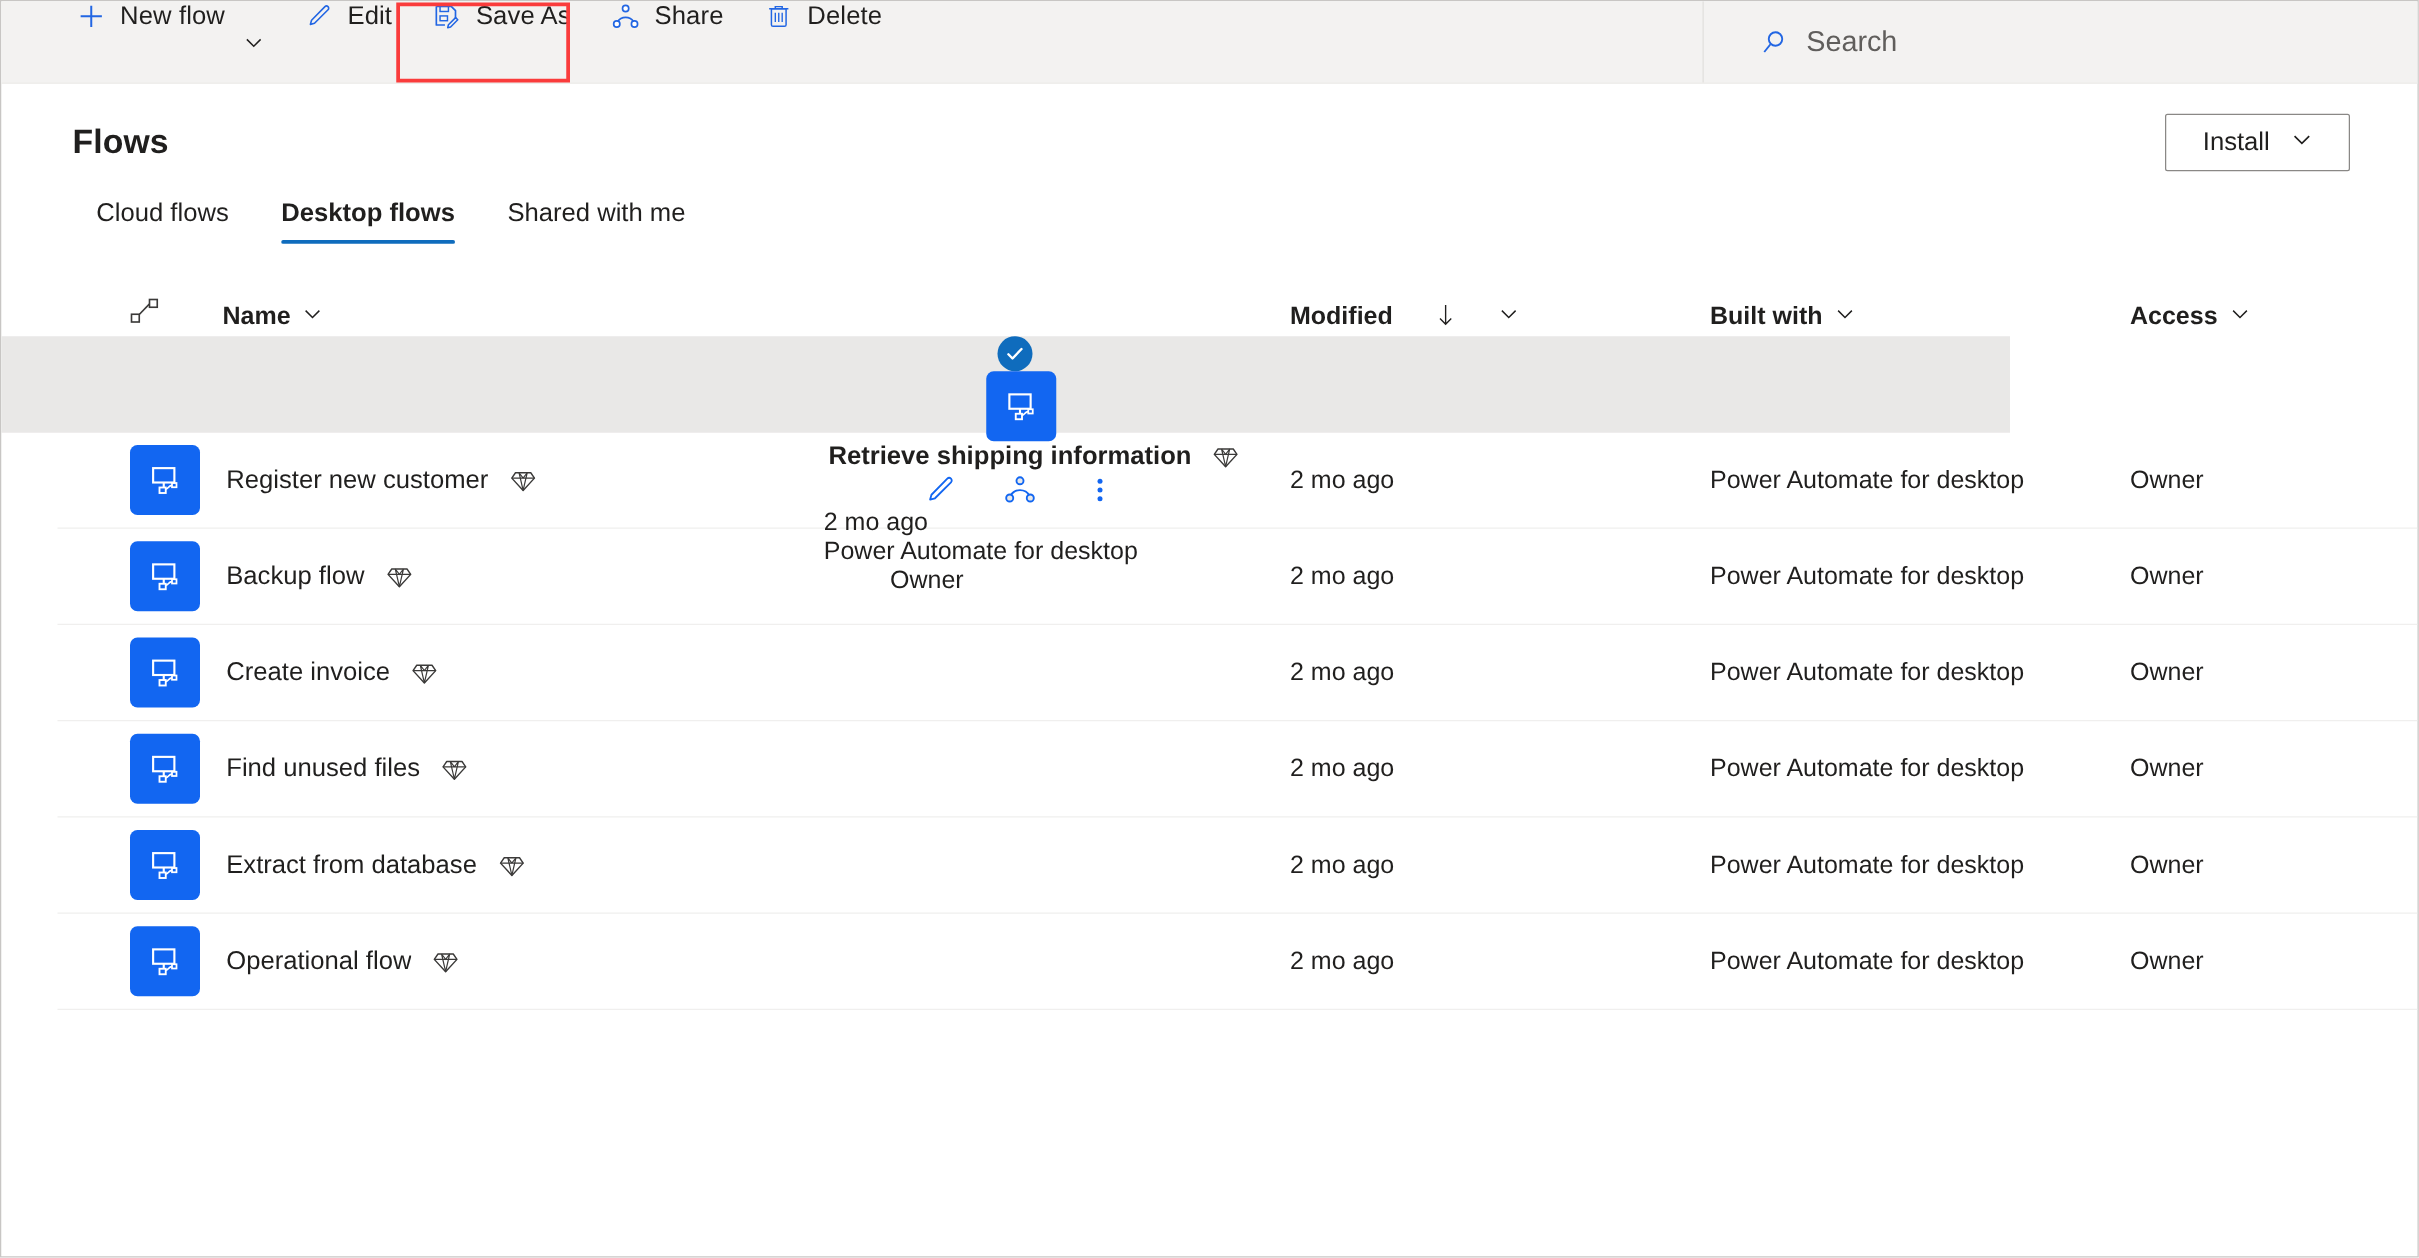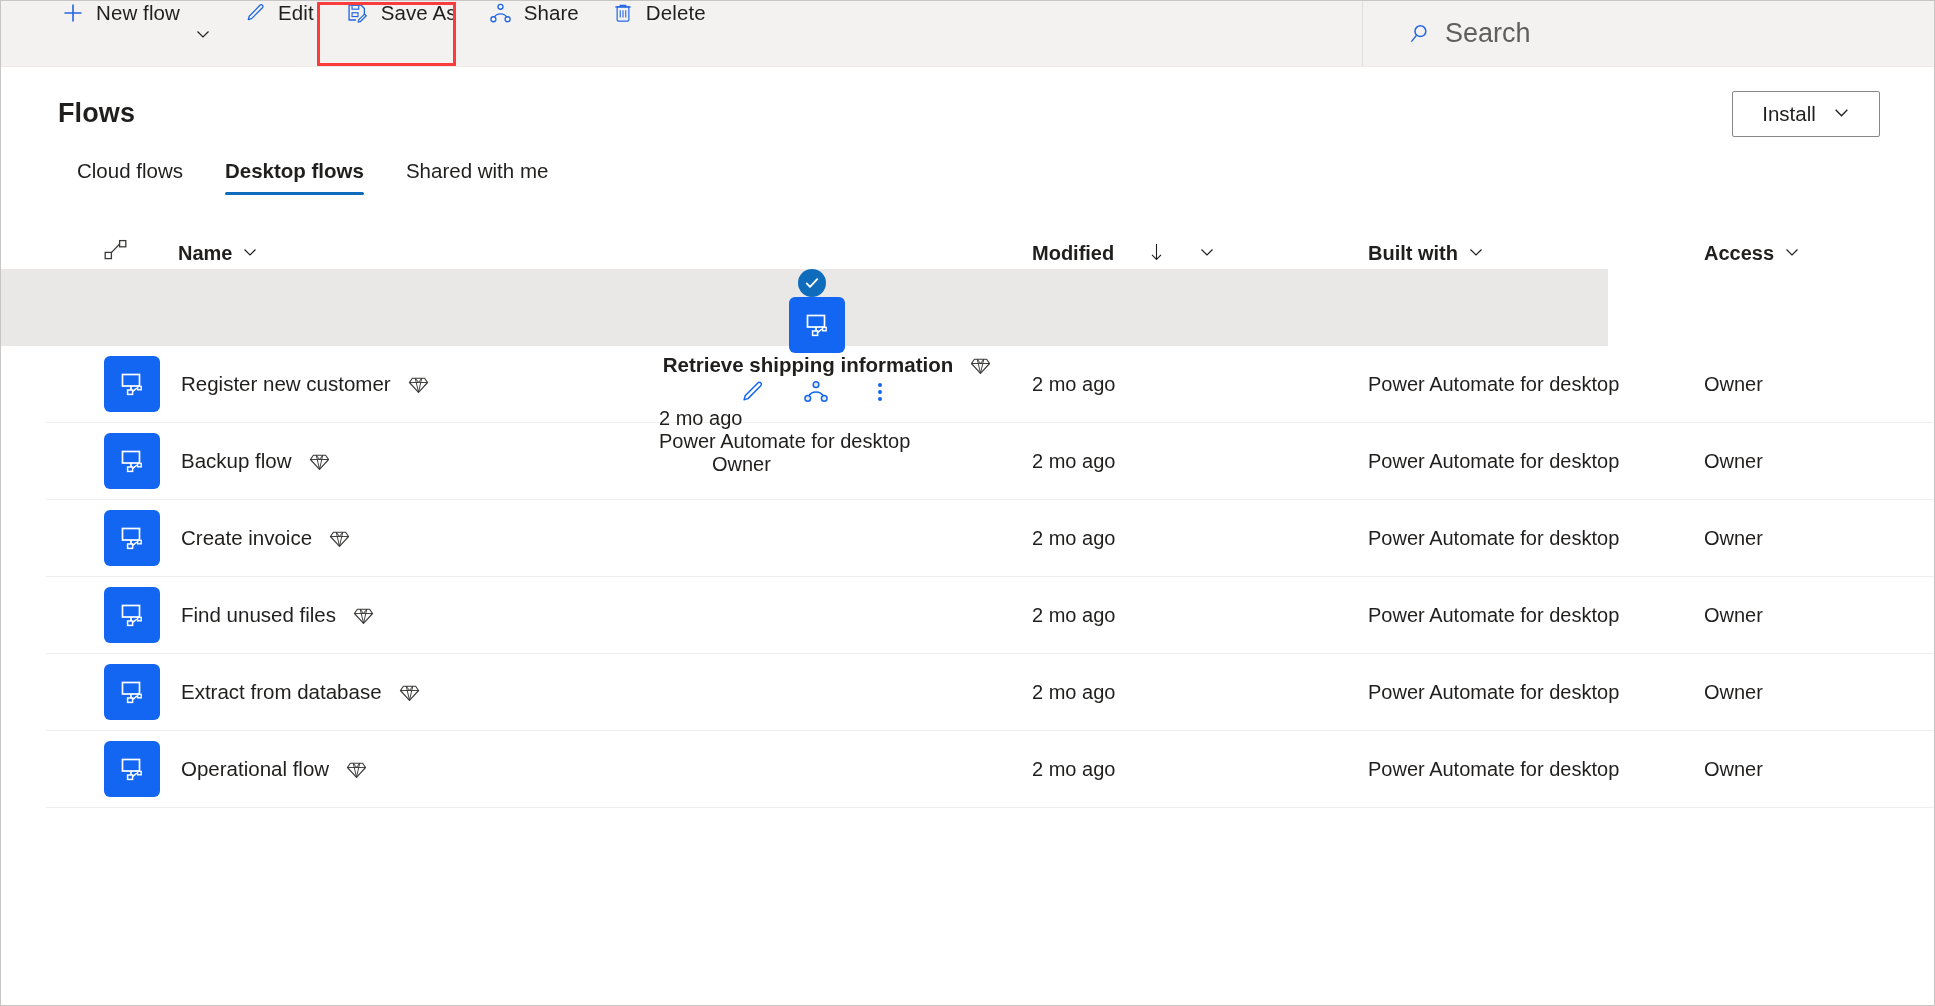--- a/index.html
+++ b/index.html
@@ -86,21 +86,21 @@
     width: 572px;
     box-sizing: border-box;
   }
   .cmd-search {
     display: flex;
     align-items: center;
     gap: 14px;
     cursor: text;
   }
   .cmd-search .lbl {
-    font-size: 27px;
+    font-size: 23px;
     color: #605e5c;
   }
 
   
   .page-head {
     position: relative;
     padding: 0 44px 0 57px;
     display: flex;
     align-items: flex-start;
   }

